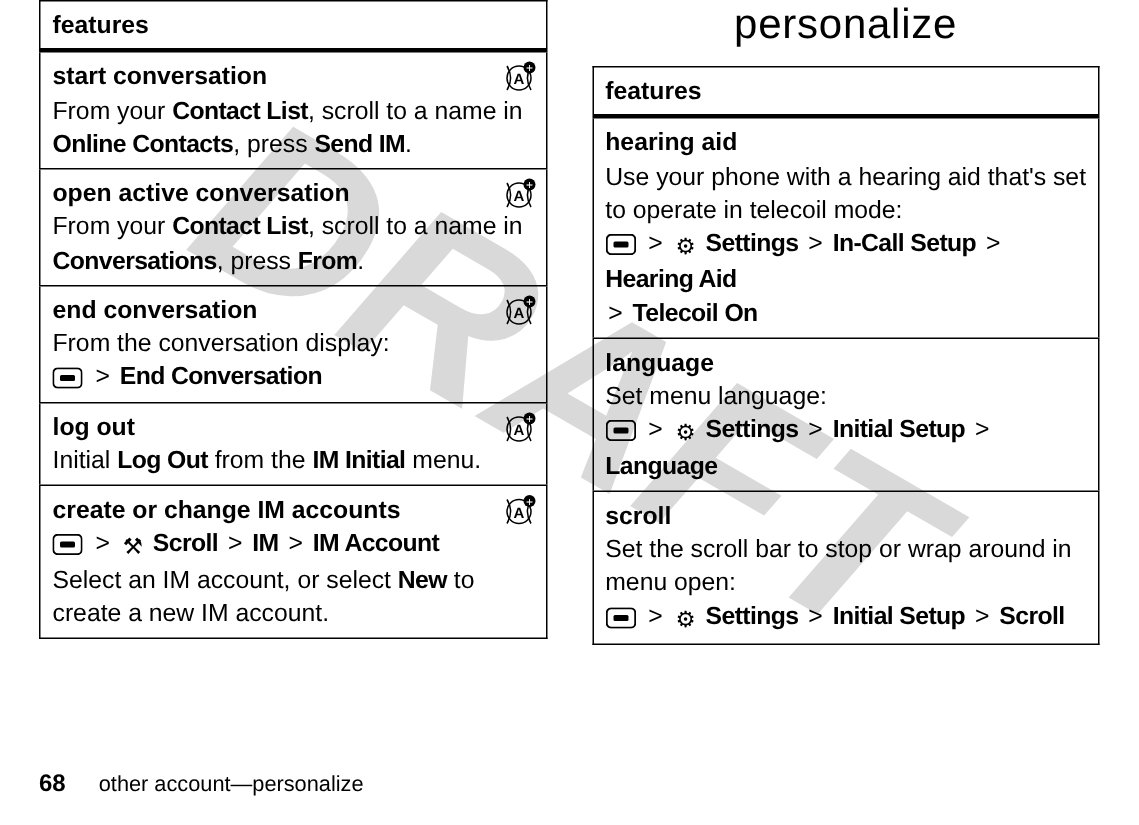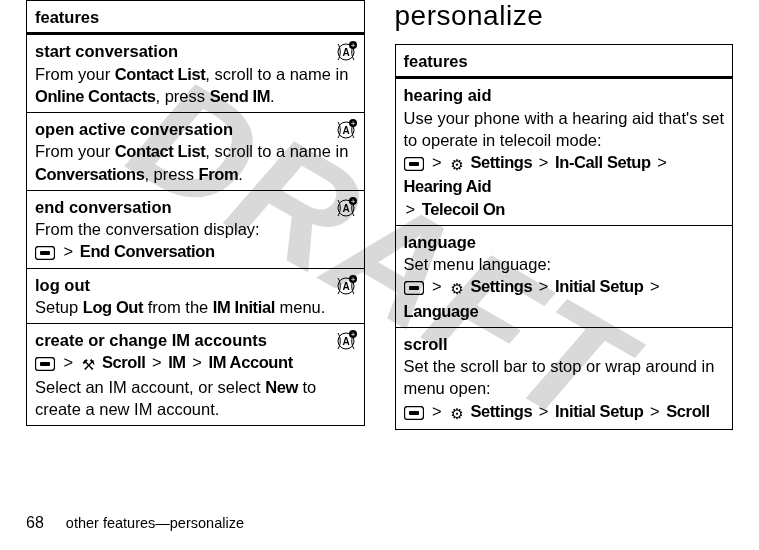--- a/index.html
+++ b/index.html
@@ -27,29 +27,29 @@
     .content { position: relative; z-index: 1; padding: 0 26px; }
     .cols { display: flex; gap: 30px; }
     .col { flex: 1; }
     .col-left .tbl { margin-top: 0; }
     .tbl { border: 1px solid #000; border-collapse: collapse; width: 100%; background: transparent; }
     .tbl td { padding: 5px 8px; vertical-align: top; font-size: 16.5px; line-height: 1.35; }
     .header-row td { font-weight: bold; border-bottom: 3px solid #000; padding-bottom: 4px; }
     .sep td { border-top: 1px solid #000; }
     .bold { font-weight: bold; }
     .cond { font-family: Liberation Sans, sans-serif; font-stretch: condensed; font-weight: bold; letter-spacing: -0.4px; }
-    .h1 { font-size: 28px; margin-bottom: 12px; margin-top: 0; font-weight: normal; letter-spacing: 0.5px;}
+    .h1 { font-size: 28px; margin-bottom: 12px; margin-top: 0; font-weight: normal; letter-spacing: 0.5px; text-align: center;}
     .icon-row { position: relative; }
     .row-icon { position: absolute; right: 6px; top: 5px; }
     .net-icon svg { width: 24px; height: 24px; }
     .menu-icon { display: inline-block; vertical-align: -3px; margin-right: 2px; }
     .menu-icon svg { width: 20px; height: 14px; display: block; }
     .settings-icon, .tools-icon { display: inline-block; vertical-align: -2px; margin: 0 2px; font-size: 15px; }
     .footer { position: absolute; bottom: 18px; left: 26px; font-size: 14.5px; }
-    .footer .pn { font-weight: normal; font-size: 16px; margin-right: 18px; }
+    .footer .pn { font-weight: bold; font-size: 16px; margin-right: 18px; }
     .gt { margin: 0 2px; }
   </style>
 </head>
 <body>
 
 <div class="watermark">DRAFT</div>
 
 <div class="content">
   <div class="cols">
 
@@ -123,21 +123,21 @@
             <svg viewBox="0 0 24 24">
                     <circle cx="12" cy="12" r="8" fill="none" stroke="#000" stroke-width="1"></circle>
                     <text x="12" y="16" text-anchor="middle" font-size="10" font-weight="bold">A</text>
                     <path d="M4 4 C7 9 7 15 4 20" fill="none" stroke="#000" stroke-width="1"></path>
                     <path d="M20 4 C17 9 17 15 20 20" fill="none" stroke="#000" stroke-width="1"></path>
                     <circle cx="19" cy="5" r="4" fill="#000"></circle>
                     <text x="19" y="8" text-anchor="middle" font-size="8" fill="#fff">+</text>
                   </svg>
           </span>
           <span class="bold">log out</span><br>
-          <span>Setup </span><span class="cond">Log Out</span><span> from the </span><span class="cond">IM Initial</span><span> menu.</span>
+          <span>Initial </span><span class="cond">Log Out</span><span> from the </span><span class="cond">IM Initial</span><span> menu.</span>
         </td>
             </tr>
 
         <tr class="sep">
               <td class="icon-row">
           <span class="row-icon net-icon">
             <svg viewBox="0 0 24 24">
                     <circle cx="12" cy="12" r="8" fill="none" stroke="#000" stroke-width="1"></circle>
                     <text x="12" y="16" text-anchor="middle" font-size="10" font-weight="bold">A</text>
                     <path d="M4 4 C7 9 7 15 4 20" fill="none" stroke="#000" stroke-width="1"></path>
@@ -229,14 +229,14 @@
         </td>
             </tr>
       </tbody>
         </table>
     </div>
   </div>
 </div>
 
 <div class="footer">
   <span class="pn">68</span>
-  <span>other features—personalize</span>
+  <span>other account—personalize</span>
 </div>
 
 </body></html>

